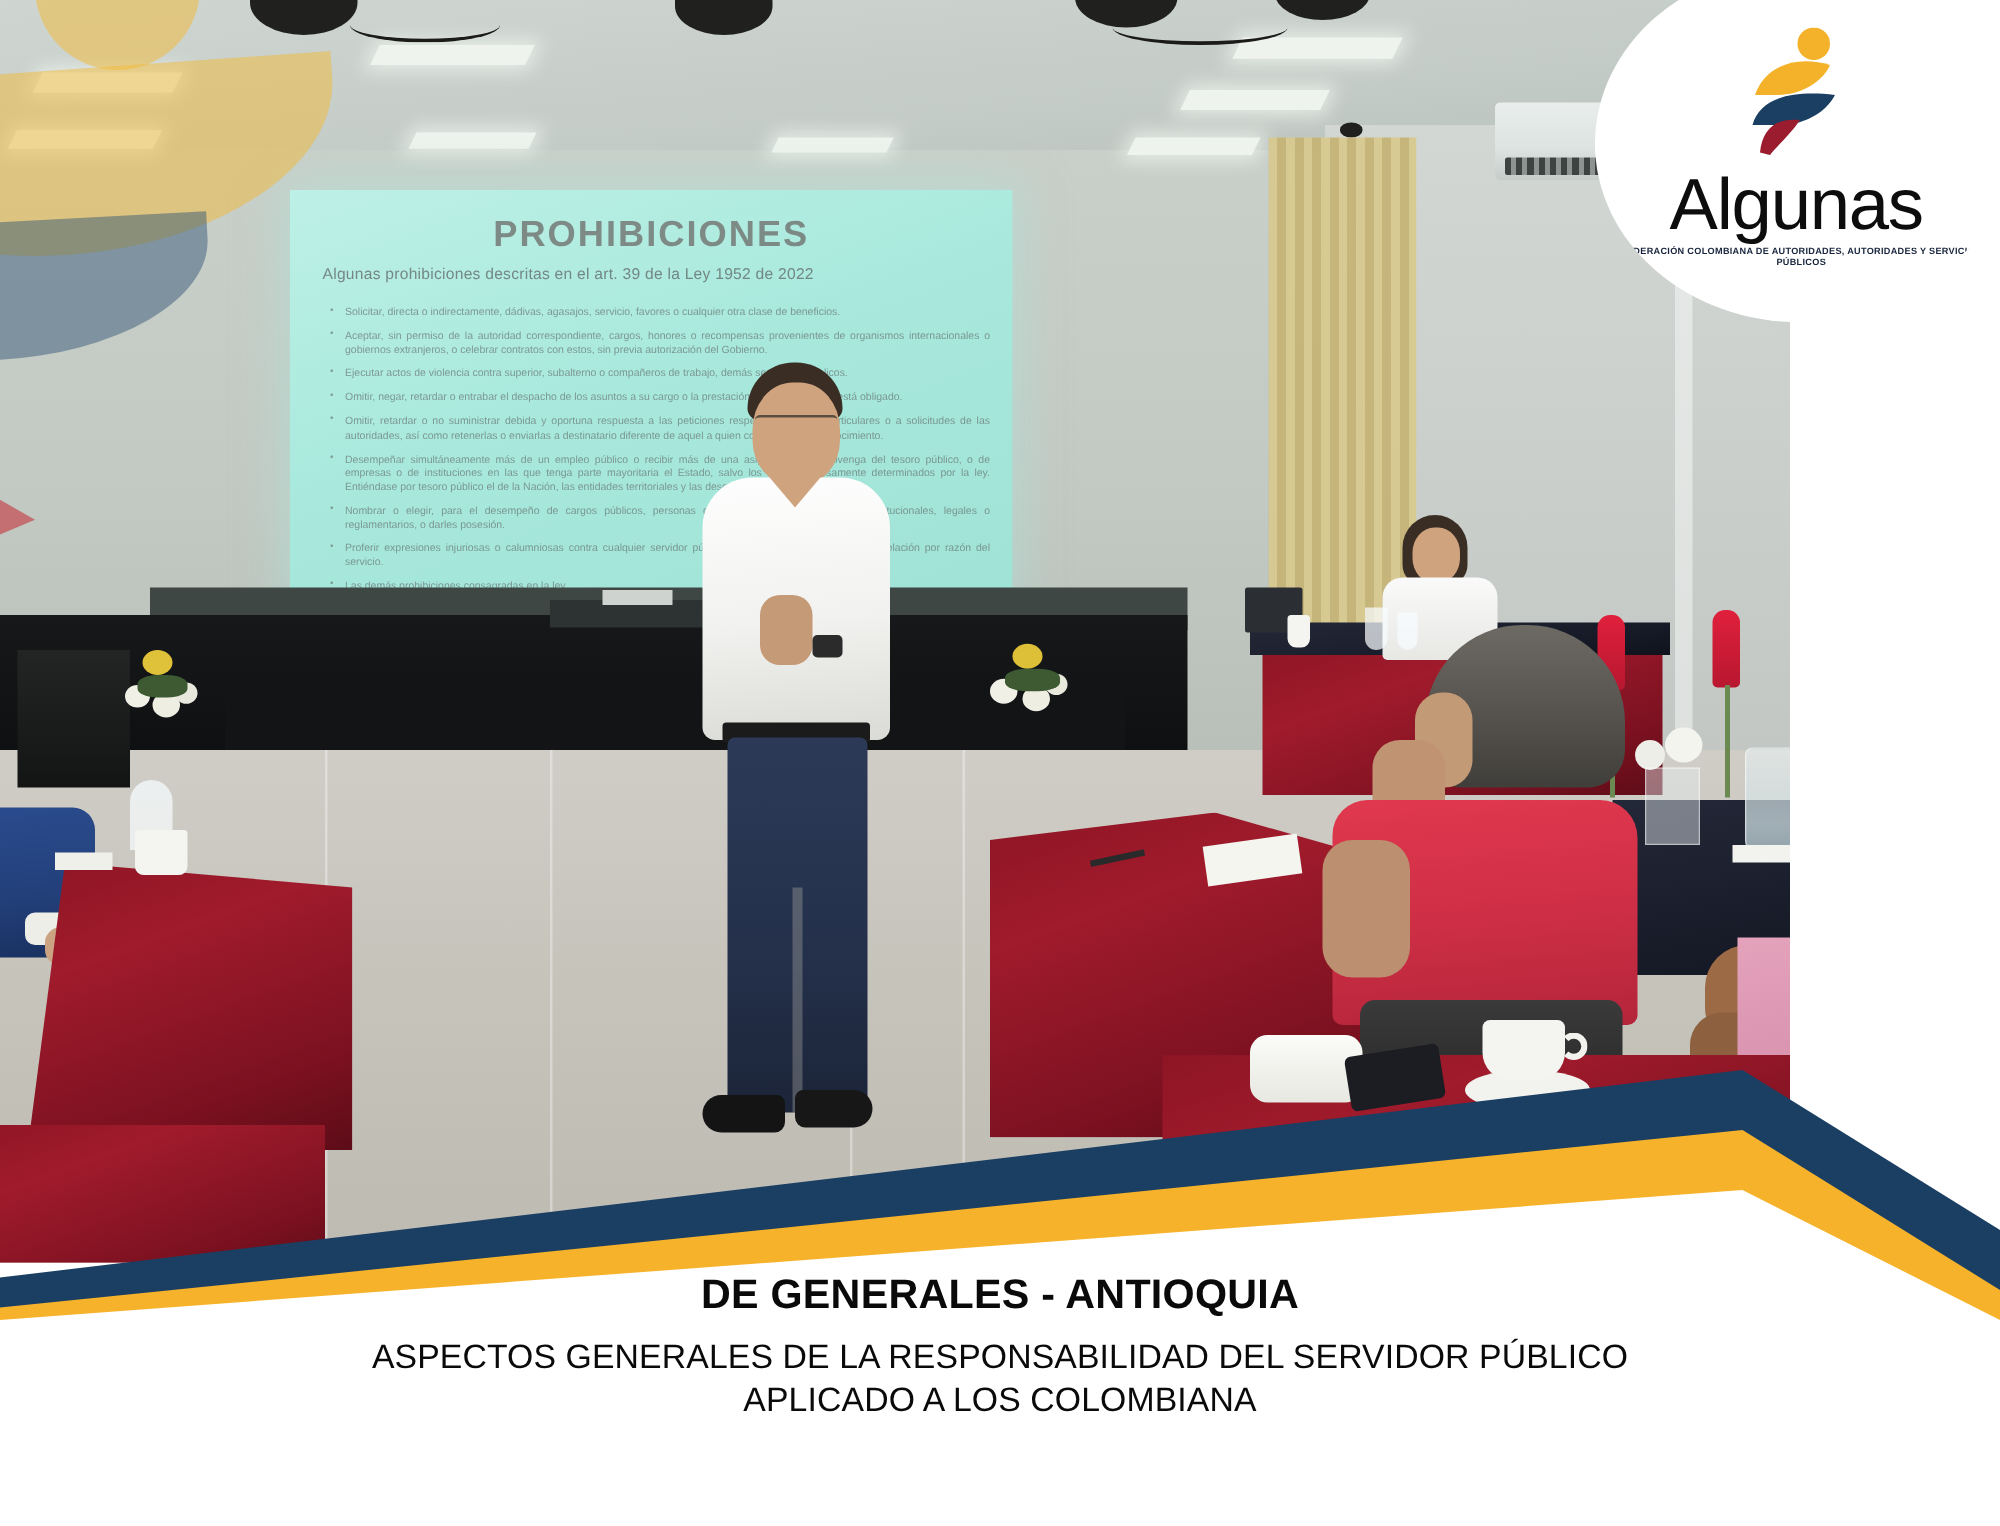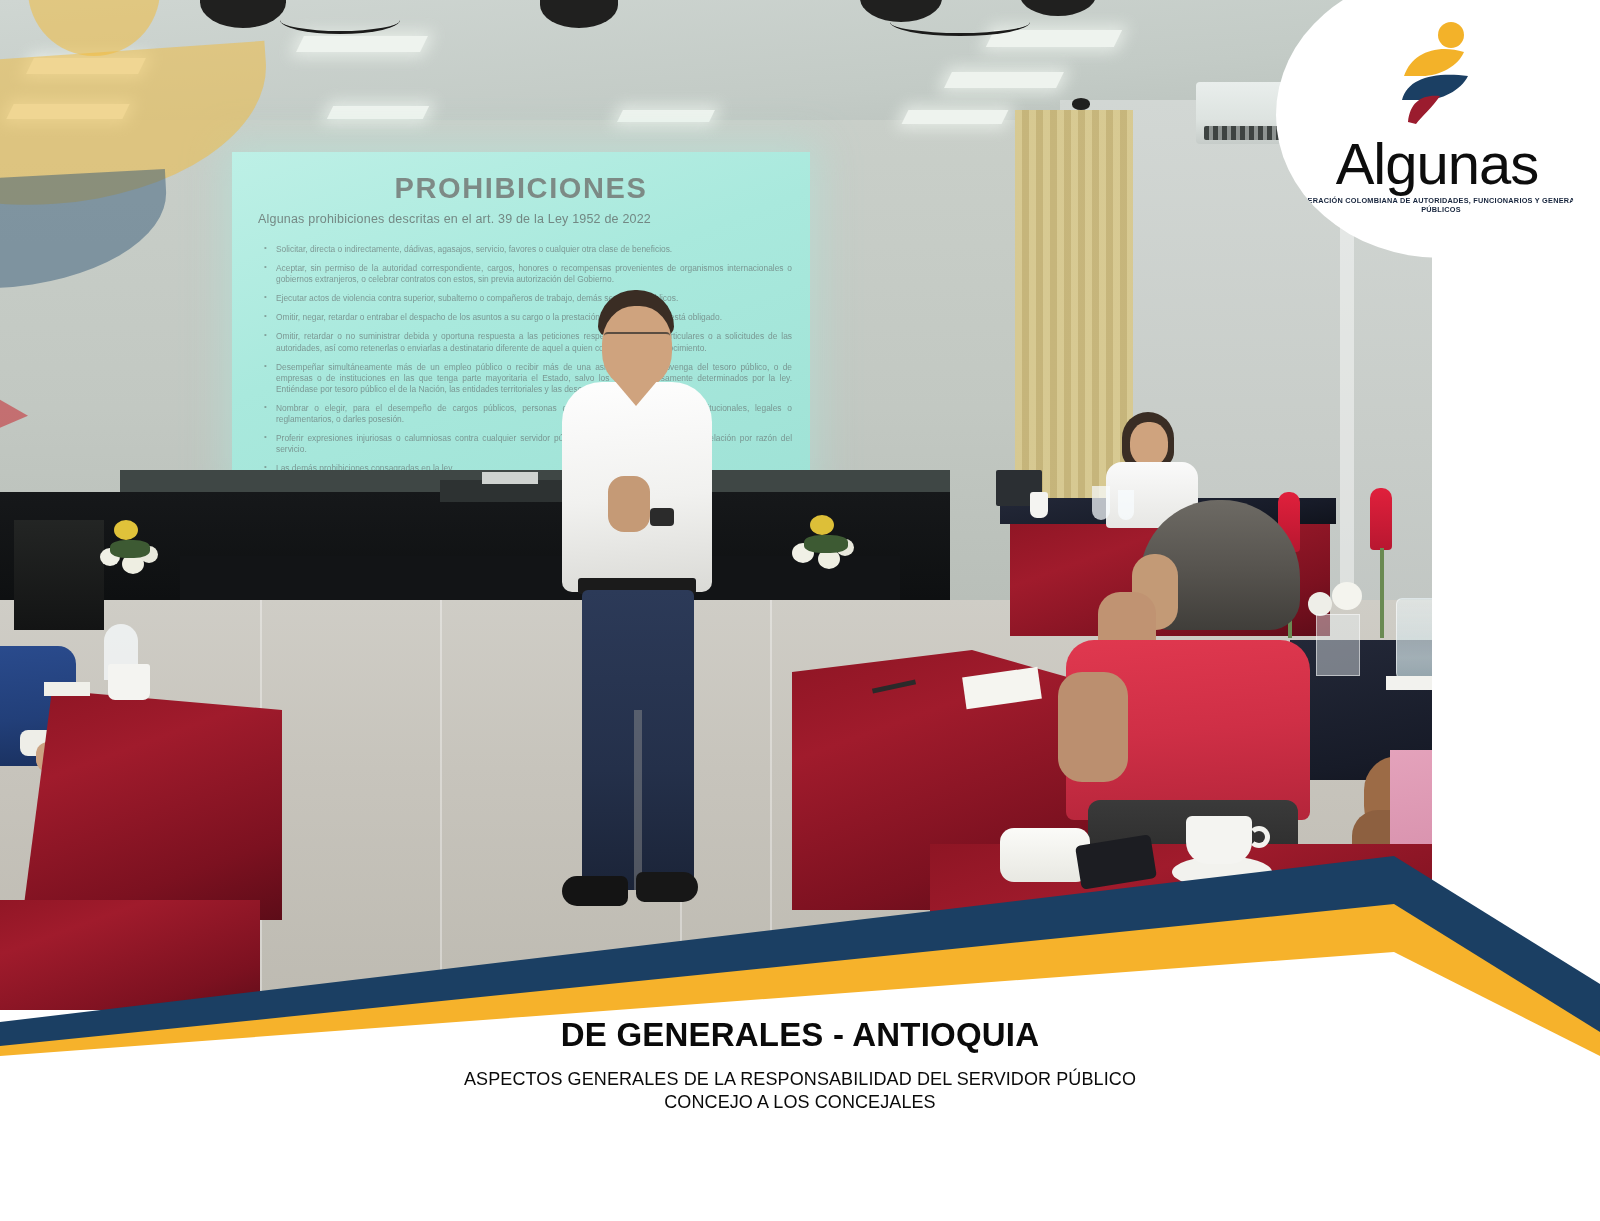--- a/index.html
+++ b/index.html
@@ -225,21 +225,21 @@
     position:absolute; left:0; top:1014px; width:1600px;
     text-align:center; color:#0a0a0a;
   }
   .caption-title {
     font-size:33px; font-weight:bold; line-height:1.26;
     letter-spacing:.2px;
     font-family:"Liberation Sans", sans-serif;
   }
   .caption-sub {
     margin-top:12px;
-    font-size:18px; font-weight:400; line-height:1.30;
+    font-size:27px; font-weight:400; line-height:1.30;
     letter-spacing:.1px;
     font-family:"Liberation Sans", sans-serif;
   }
 </style>
 </head>
 <body>
 
 <div id="card">
 
   <div class="photo">
@@ -410,28 +410,28 @@
     <div class="chevron-gold"></div>
     <div class="chevron-white"></div>
   </div>
 
   <div class="caption">
     <div class="caption-title">
       <div>DE GENERALES - ANTIOQUIA</div>
     </div>
     <div class="caption-sub">
       <div>ASPECTOS GENERALES DE LA RESPONSABILIDAD DEL SERVIDOR PÚBLICO</div>
-      <div>CONCEJO A LOS CONCEJALES</div>
+      <div>APLICADO A LOS COLOMBIANA</div>
     </div>
   </div>
 
   <div class="logo-badge">
     <svg class="logo-mark" viewBox="0 0 96 104">
       <circle cx="63" cy="13" r="13" fill="#F3B229"></circle>
       <path d="M16 54 C24 30, 50 22, 76 30 C70 44, 52 54, 34 54 Z" fill="#F3B229"></path>
       <path d="M14 78 C20 56, 46 50, 80 54 C72 70, 50 80, 30 78 Z" fill="#1B3F63"></path>
       <path d="M20 100 C22 80, 34 72, 52 74 C44 86, 34 94, 28 102 Z" fill="#9B1C2E"></path>
     </svg>
     <div class="logo-word">Algunas</div>
-    <div class="logo-tagline">FEDERACIÓN COLOMBIANA DE AUTORIDADES, FUNCIONARIOS Y GENERALES PÚBLICOS</div>
+    <div class="logo-tagline">FEDERACIÓN COLOMBIANA DE AUTORIDADES, AUTORIDADES Y SERVICIOS PÚBLICOS</div>
   </div>
 
 </div>
 
 </body></html>

